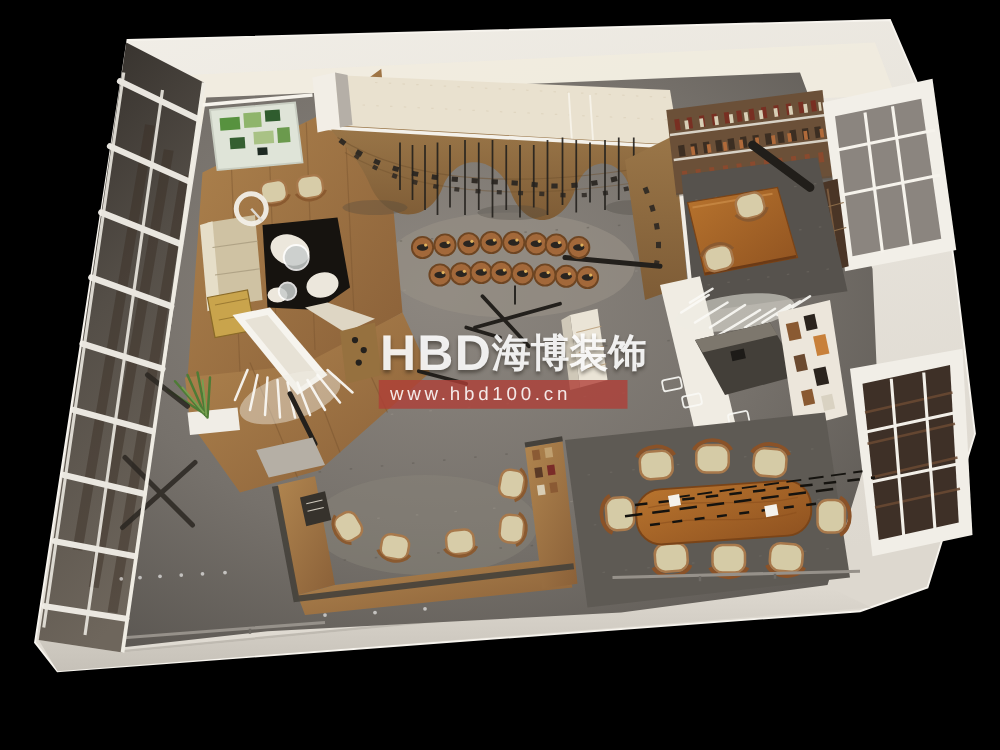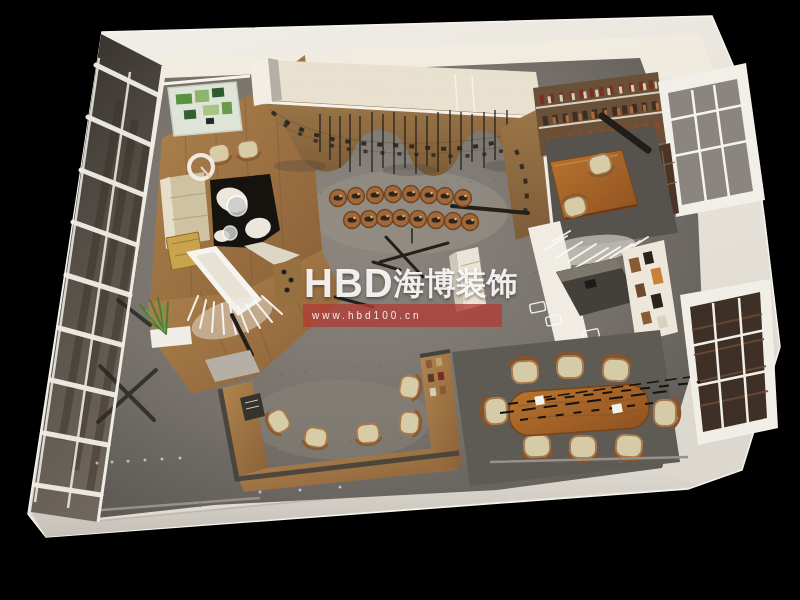--- a/index.html
+++ b/index.html
@@ -14,21 +14,21 @@
     font-weight:bold;color:rgba(255,255,255,0.9);letter-spacing:1px;
     text-shadow:0 2px 3px rgba(30,26,20,0.45);
   }
   .wm-brand .latin{font-size:40px;}
   .wm-brand .cjk{font-size:31px;vertical-align:3px;letter-spacing:0;}
   .wm-banner{
     position:absolute;left:303px;top:304px;width:199px;height:23px;
     background:rgba(175,62,54,0.78);display:flex;align-items:center;
   }
   .wm-url{
-    font-size:10px;letter-spacing:3px;color:rgba(255,255,255,0.88);
+    font-size:15px;letter-spacing:3px;color:rgba(255,255,255,0.88);
     padding-left:9px;white-space:nowrap;
   }
 </style>
 </head>
 <body>
 
 <div class="stage">
 <svg width="800" height="600" viewBox="0 0 800 600">
   <defs>
     <radialGradient id="floorG" cx="0.42" cy="0.38" r="0.8">

